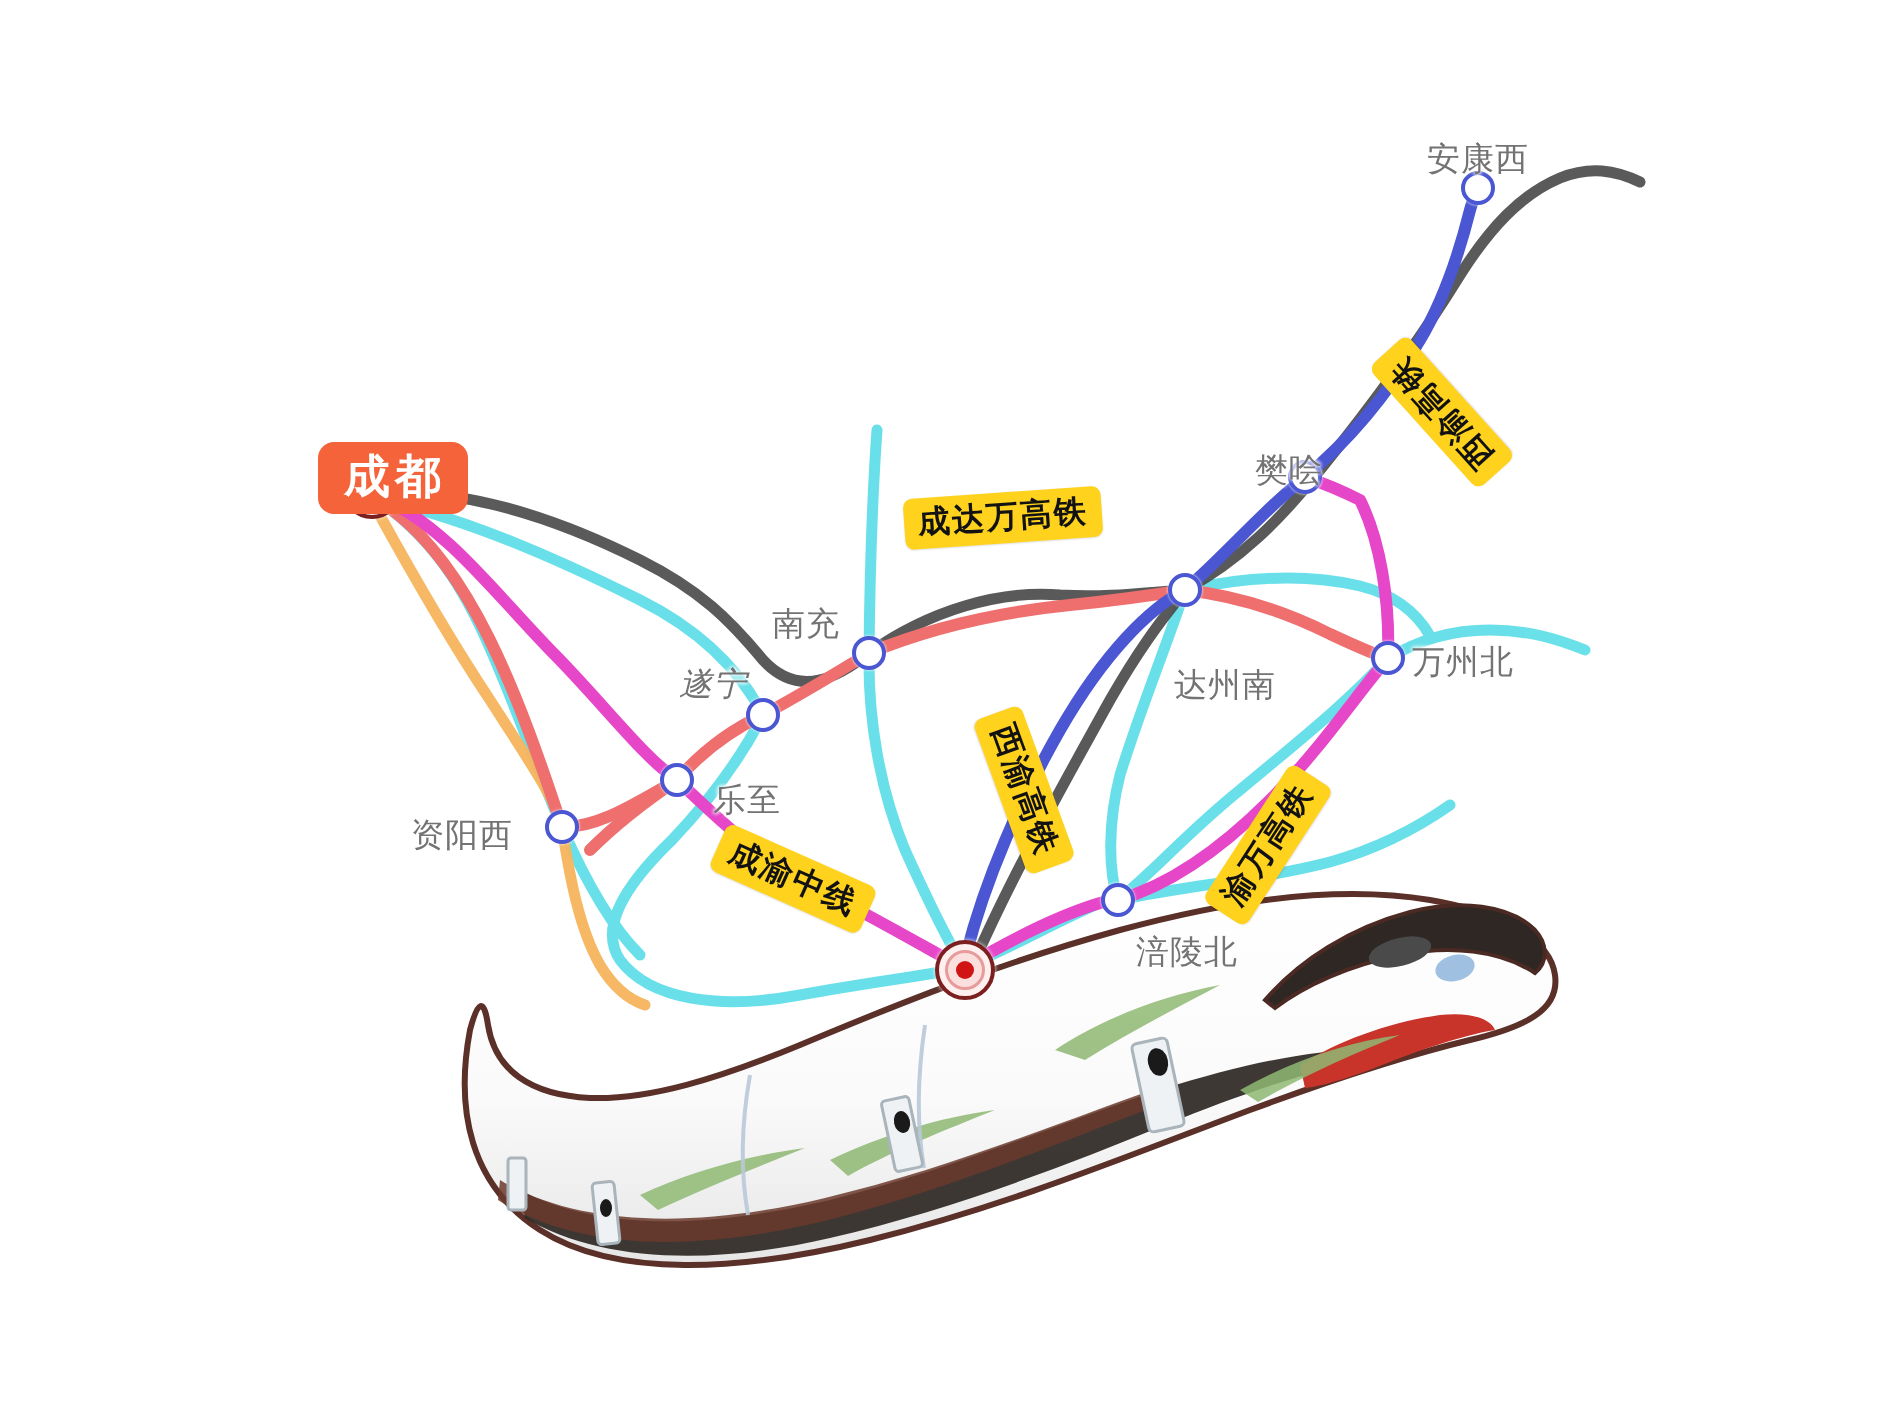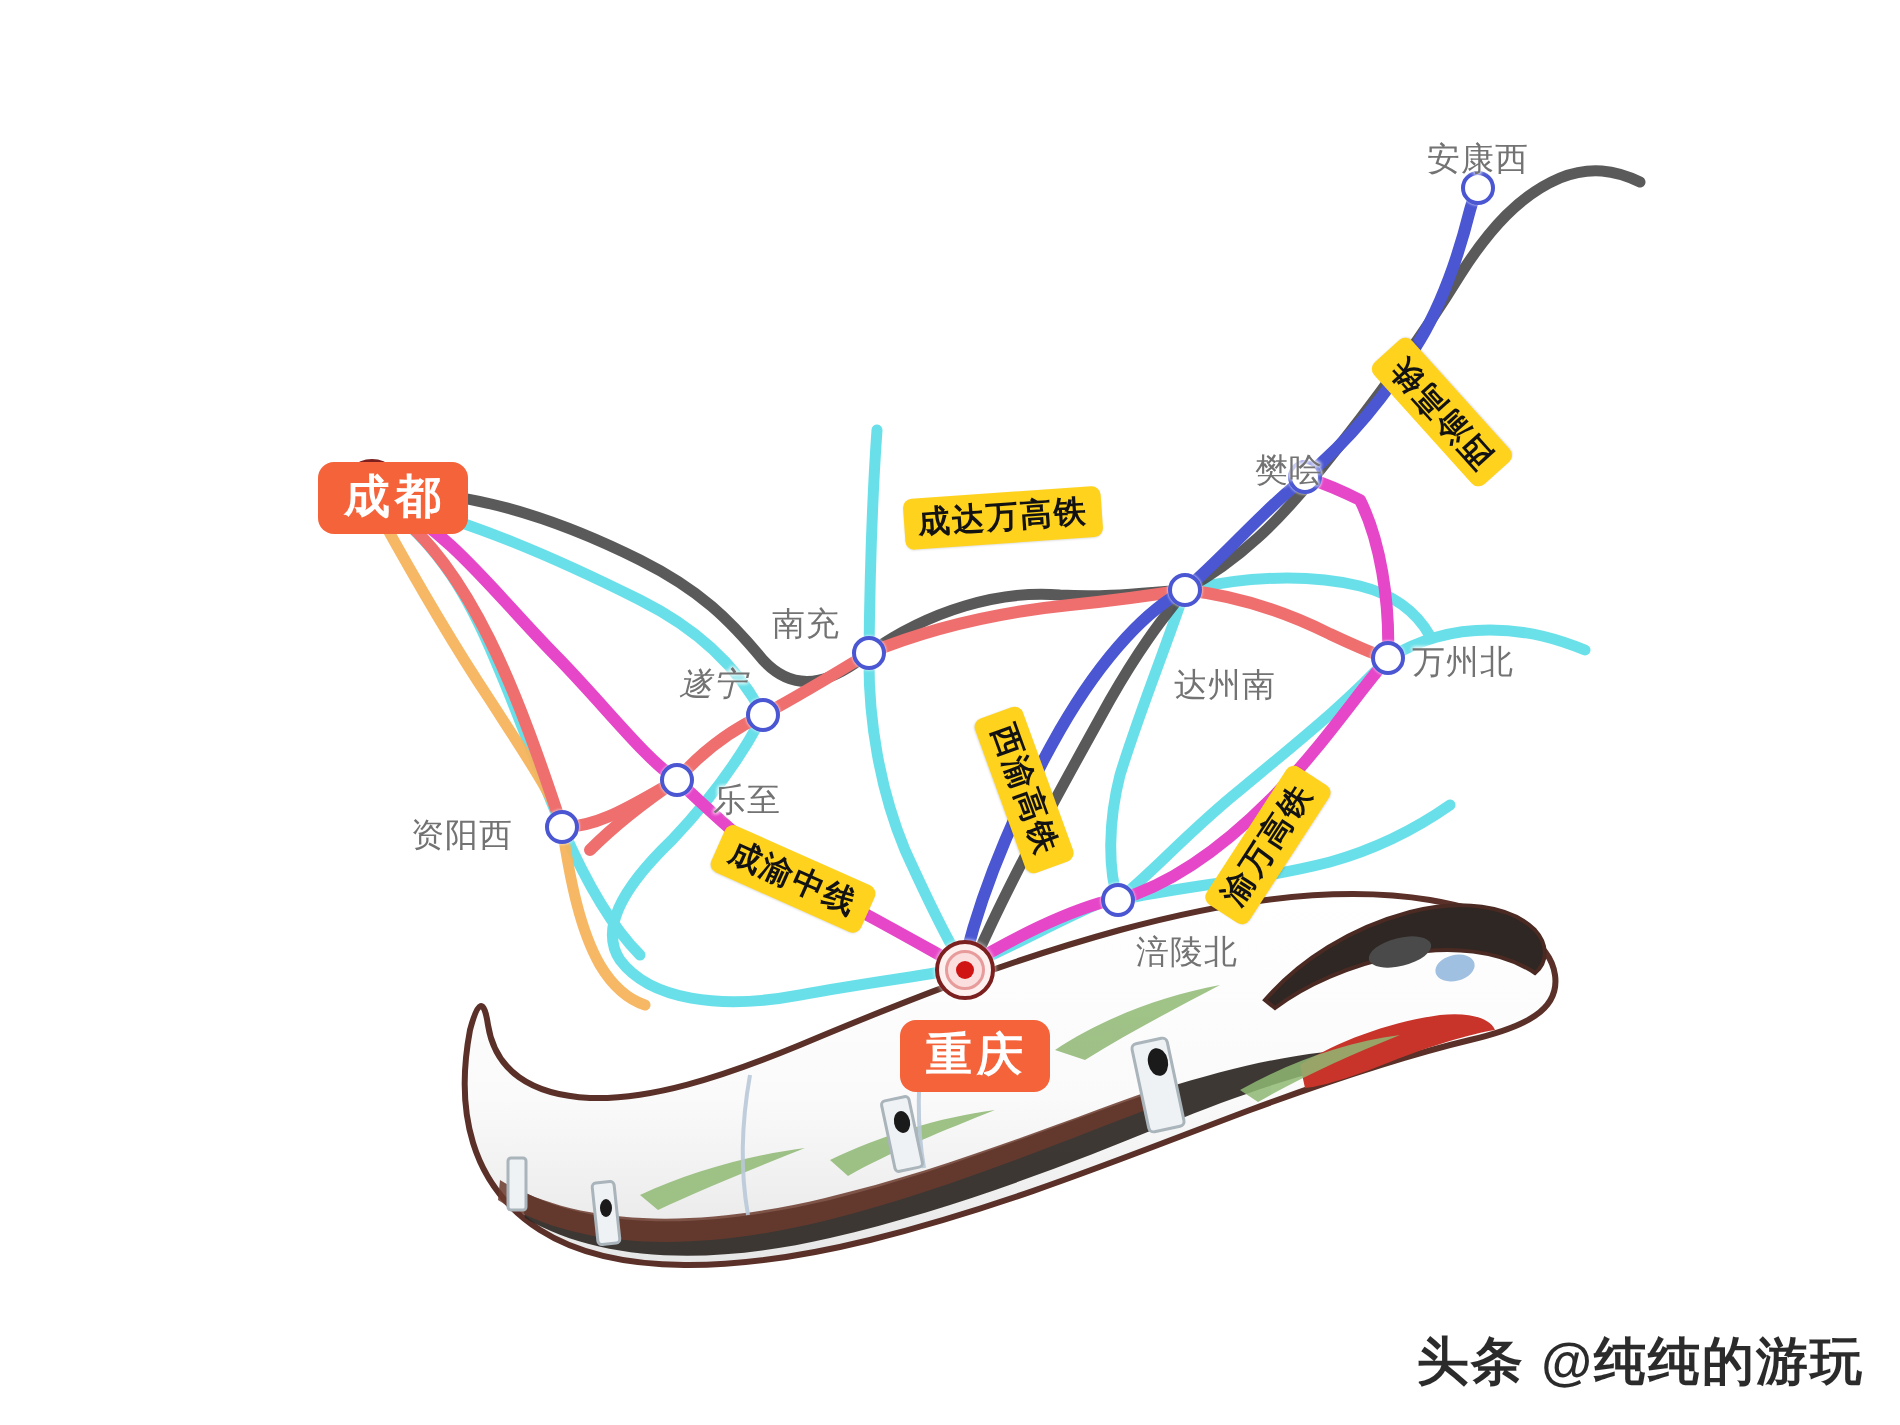--- a/index.html
+++ b/index.html
@@ -257,24 +257,22 @@
   <div class="st-label" style="left:679px;top:662px;font-style:italic;">遂宁</div>
   <div class="st-label" style="left:713px;top:778px;">乐至</div>
   <div class="st-label" style="left:411px;top:813px;">资阳西</div>
   <div class="st-label" style="left:1136px;top:930px;">涪陵北</div>
 
   <div class="hub-dot" style="left:372px;top:489px;">
     <div class="ring2">
       <div class="core"></div>
     </div>
   </div>
-  <div class="city-chip" style="left:318px;top:462px;">成都</div>
+  <div class="city-chip" style="left:318px;top:442px;">成都</div>
 
   <div class="hub-dot" style="left:965px;top:970px;">
     <div class="ring2">
       <div class="core"></div>
     </div>
   </div>
-  <div class="city-chip" style="left:900px;top:1020px;">重庆</div>
-
-  <div class="watermark">头条 @纯纯的游玩</div>
+
 
 </div>
 
 </body></html>

